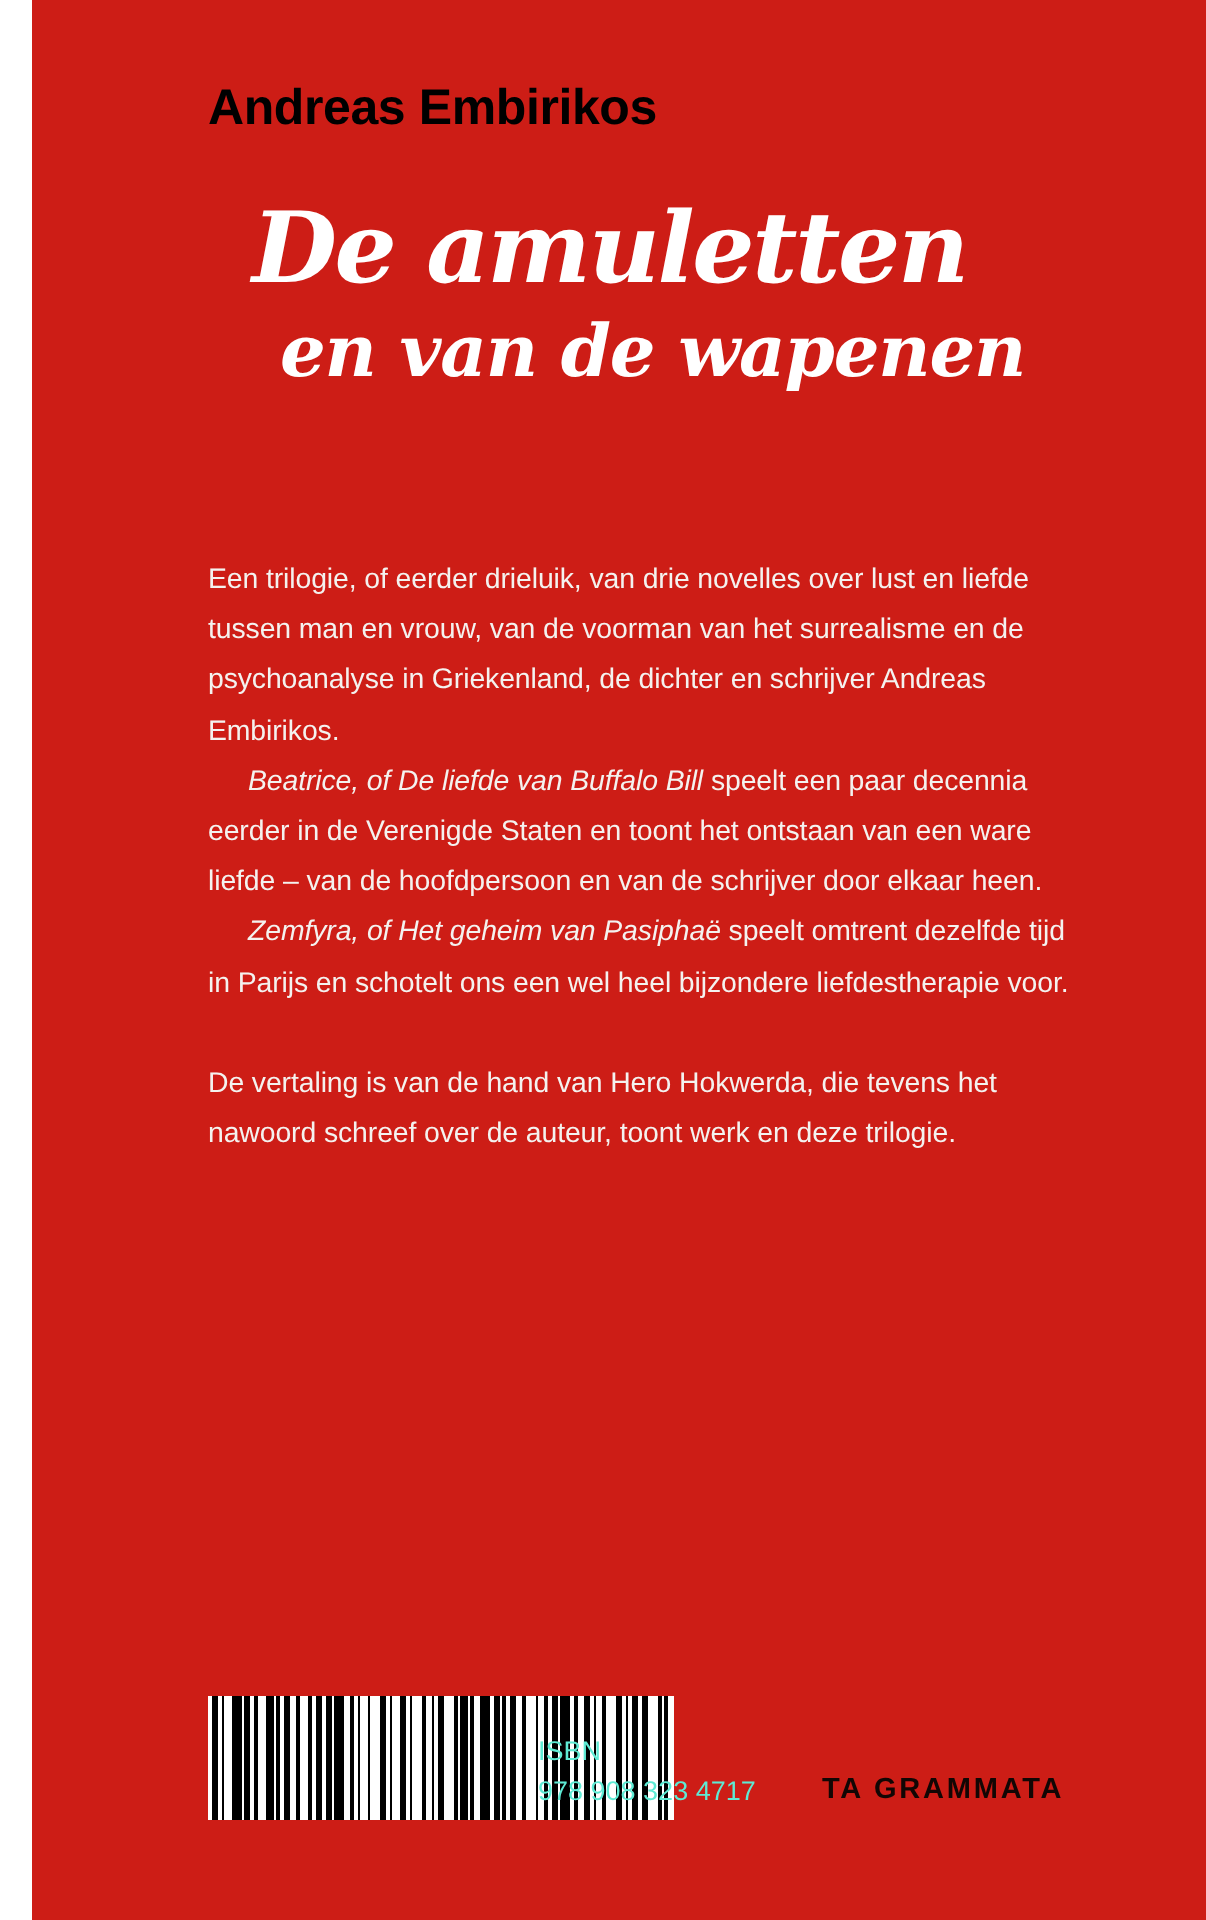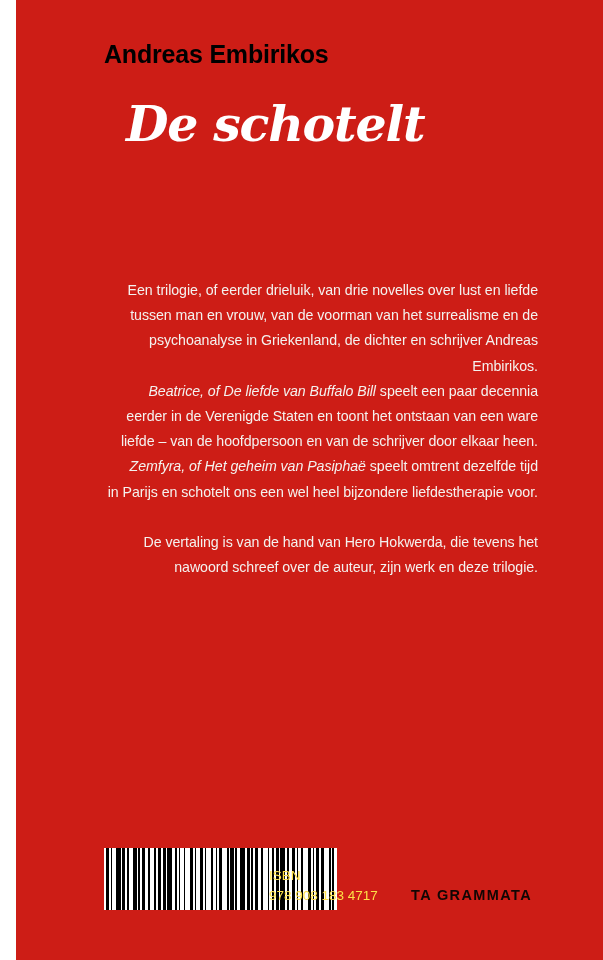--- a/index.html
+++ b/index.html
@@ -74,21 +74,20 @@
     top: 278px;
     width: 434px;
     color: #f4f2ef;
     font-family: "Liberation Sans", sans-serif;
     font-size: 14.2px;
     line-height: 25.2px;
     letter-spacing: -0.05px;
   }
   .blurb p {
     margin: 0;
-    text-align: right;
   }
   .blurb p.indent {
     text-indent: 20px;
   }
   .blurb p.gap {
     margin-top: 25px;
   }
   .blurb em {
     font-style: italic;
   }
@@ -118,21 +117,21 @@
     height: 100%;
   }
   .barcode .space {
     background: #ffffff;
     height: 100%;
   }
   .isbn {
     position: absolute;
     left: 165px;
     top: 21px;
-    color: #fde047;
+    color: #5eead4;
     font-family: "Liberation Sans", sans-serif;
     font-size: 13.5px;
     line-height: 20px;
     white-space: nowrap;
   }
   .publisher {
     position: absolute;
     left: 307px;
     top: 42px;
     color: #120604;
@@ -144,28 +143,29 @@
   }
 </style>
 </head>
 <body>
 
 <div class="cover">
 
   <div class="author">Andreas Embirikos</div>
 
   <div class="title-block">
-    <div class="title-line main">De schotelt</div>
+    <div class="title-line main">De amuletten</div>
+    <div class="title-line sub2">en van de wapenen</div>
   </div>
 
   <div class="blurb">
     <p>Een trilogie, of eerder drieluik, van drie novelles over lust en liefde tussen man en vrouw, van de voorman van het surrealisme en de psychoanalyse in Griekenland, de dichter en schrijver Andreas Embirikos.</p>
     <p class="indent"><em>Beatrice, of De liefde van Buffalo Bill</em><span> speelt een paar decennia eerder in de Verenigde Staten en toont het ontstaan van een ware liefde – van de hoofdpersoon en van de schrijver door elkaar heen.</span></p>
     <p class="indent"><em>Zemfyra, of Het geheim van Pasiphaë</em><span> speelt omtrent dezelfde tijd in Parijs en schotelt ons een wel heel bijzondere liefdestherapie voor.</span></p>
-    <p class="gap">De vertaling is van de hand van Hero Hokwerda, die tevens het nawoord schreef over de auteur, zijn werk en deze trilogie.</p>
+    <p class="gap">De vertaling is van de hand van Hero Hokwerda, die tevens het nawoord schreef over de auteur, toont werk en deze trilogie.</p>
   </div>
 
   <div class="footer">
     <div class="barcode">
         <span class="bar" style="width: 3.24px; flex: 0 0 auto;"></span>
         <span class="space" style="width: 1.62px; flex: 0 0 auto;"></span>
         <span class="bar" style="width: 1.62px; flex: 0 0 auto;"></span>
         <span class="space" style="width: 3.24px; flex: 0 0 auto;"></span>
         <span class="bar" style="width: 4.86px; flex: 0 0 auto;"></span>
         <span class="space" style="width: 1.62px; flex: 0 0 auto;"></span>
@@ -249,18 +249,18 @@
         <span class="space" style="width: 1.62px; flex: 0 0 auto;"></span>
         <span class="bar" style="width: 3.24px; flex: 0 0 auto;"></span>
         <span class="space" style="width: 4.86px; flex: 0 0 auto;"></span>
         <span class="bar" style="width: 1.62px; flex: 0 0 auto;"></span>
         <span class="space" style="width: 1.62px; flex: 0 0 auto;"></span>
         <span class="bar" style="width: 1.62px; flex: 0 0 auto;"></span>
         <span class="space" style="width: 3.24px; flex: 0 0 auto;"></span>
       </div>
     <div class="isbn">
       <div>ISBN</div>
-      <div>978 908 183 4717</div>
+      <div>978 908 323 4717</div>
     </div>
     <div class="publisher">TA GRAMMATA</div>
   </div>
 
 </div>
 
 </body></html>

